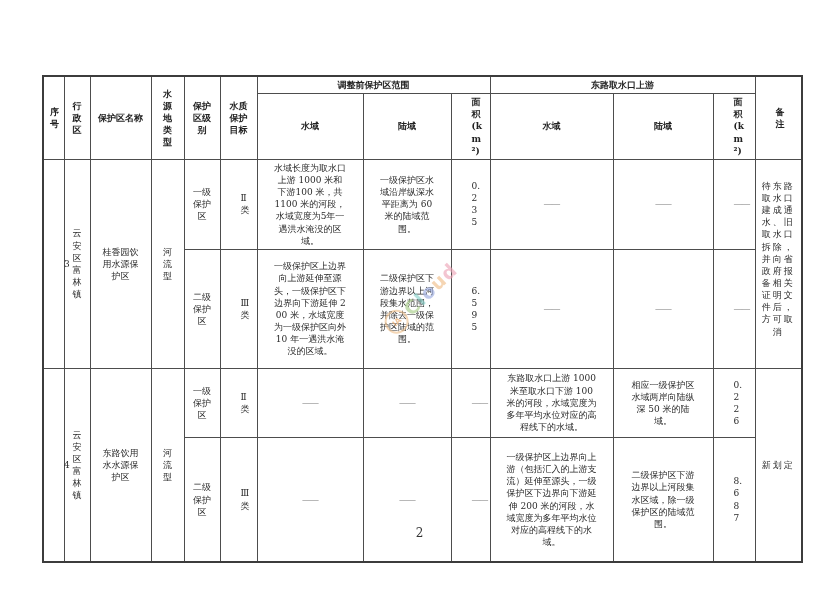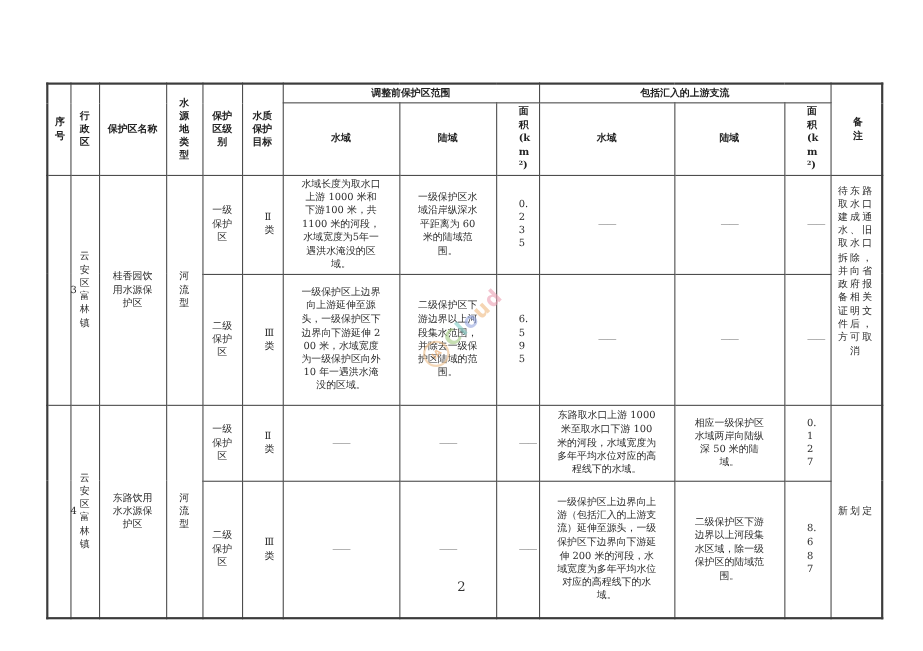--- a/index.html
+++ b/index.html
@@ -33,21 +33,21 @@
     padding: 2px 20px;
     font-weight: normal;
   }
   table.doc-table th { font-weight: bold; color: #222; }
   .pad-narrow   { padding: 2px 6px !important; }
   .pad-vert     { padding: 2px 8px !important; margin-top: 10px; }
   .cell-desc    { text-align: center; padding: 2px 16px !important; }
   .cell-dash    { color: #8f8f8f; letter-spacing: -1px; }
   .cell-num     { font-size: 9.5px; margin-top: 28px; }
   .cell-serial  { font-size: 10px; }
-  .cell-remark  { letter-spacing: 2px; padding: 8px 4px !important; }
+  .cell-remark  { letter-spacing: 2px; padding: 20px 4px !important; }
   .unit-line    { display: block; font-weight: bold; }
   
   .watermark {
     position: absolute;
     left: 388px; top: 318px;
     display: flex;
     align-items: center;
     gap: 2px;
     transform: rotate(-44deg);
     transform-origin: left center;
@@ -102,21 +102,21 @@
 
     <tbody>
         <tr style="height:16px">
       <th rowspan="2" class="pad-narrow">序号</th>
       <th rowspan="2" class="pad-vert">行政区</th>
       <th rowspan="2" class="pad-narrow">保护区名称</th>
       <th rowspan="2" class="pad-vert">水源地类型</th>
       <th rowspan="2" class="pad-vert">保护区级别</th>
       <th rowspan="2" class="pad-vert">水质保护目标</th>
       <th colspan="3">调整前保护区范围</th>
-      <th colspan="3">包括汇入的上游支流</th>
+      <th colspan="3">东路取水口上游</th>
       <th rowspan="2">备注</th>
     </tr>
     <tr style="height:29px">
       <th>水域</th>
       <th>陆域</th>
       <th>
             <span class="unit-line">面积</span>
             <span class="unit-line">(km²)</span>
           </th>
       <th>水域</th>
@@ -159,21 +159,21 @@
       <td rowspan="2" class="pad-vert">云安区富林镇</td>
       <td rowspan="2" class="pad-vert">东路饮用水水源保护区</td>
       <td rowspan="2" class="pad-vert">河流型</td>
       <td class="pad-vert">一级保护区</td>
       <td>Ⅱ类</td>
       <td class="cell-dash">——</td>
       <td class="cell-dash">——</td>
       <td class="cell-dash">——</td>
       <td class="cell-desc">东路取水口上游 1000 米至取水口下游 100 米的河段，水域宽度为多年平均水位对应的高程线下的水域。</td>
       <td class="cell-desc">相应一级保护区水域两岸向陆纵深 50 米的陆域。</td>
-      <td class="cell-num">0.127</td>
+      <td class="cell-num">0.226</td>
       <td rowspan="2" class="cell-remark">新划定</td>
     </tr>
 
     <tr style="height:125px">
       <td class="pad-vert">二级保护区</td>
       <td>Ⅲ类</td>
       <td class="cell-dash">——</td>
       <td class="cell-dash">——</td>
       <td class="cell-dash">——</td>
       <td class="cell-desc">一级保护区上边界向上游（包括汇入的上游支流）延伸至源头，一级保护区下边界向下游延伸 200 米的河段，水域宽度为多年平均水位对应的高程线下的水域。</td>

